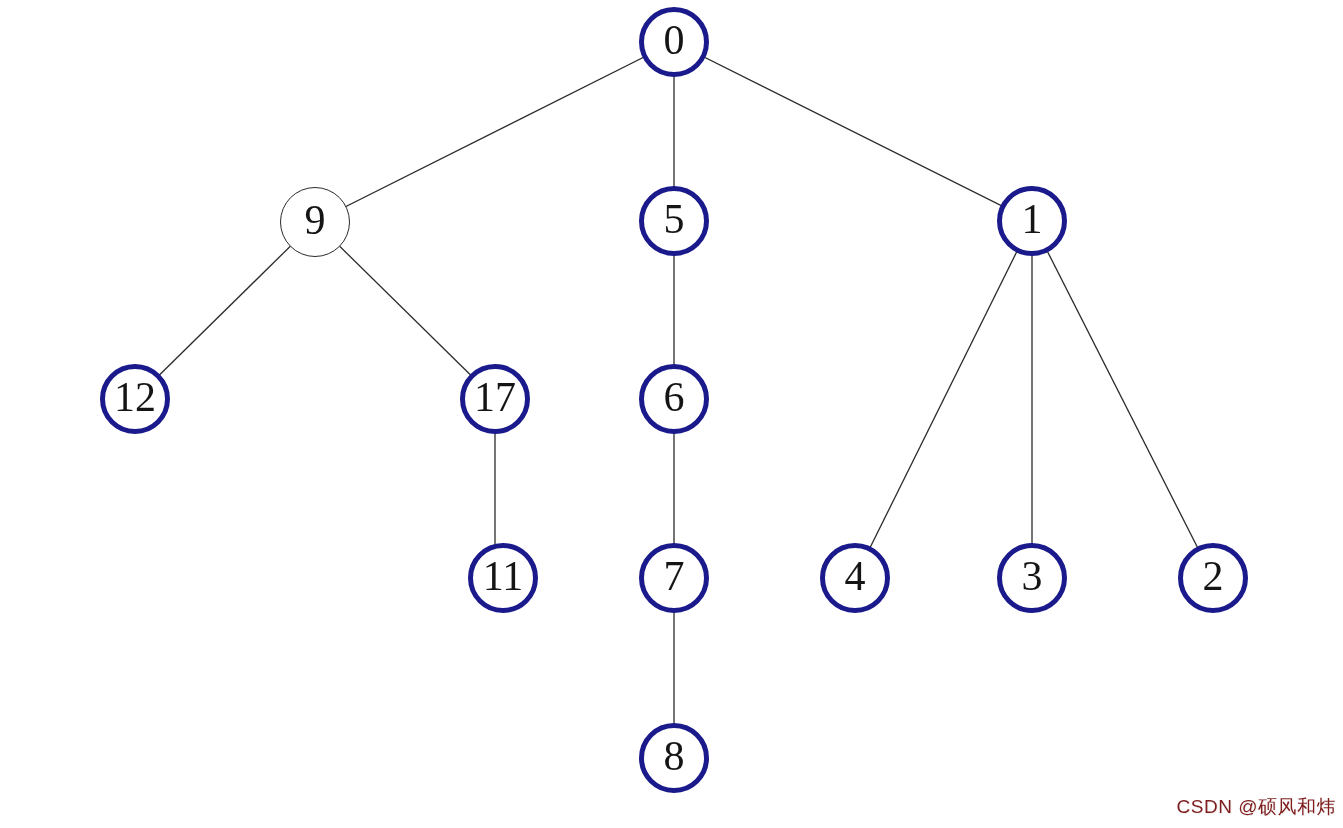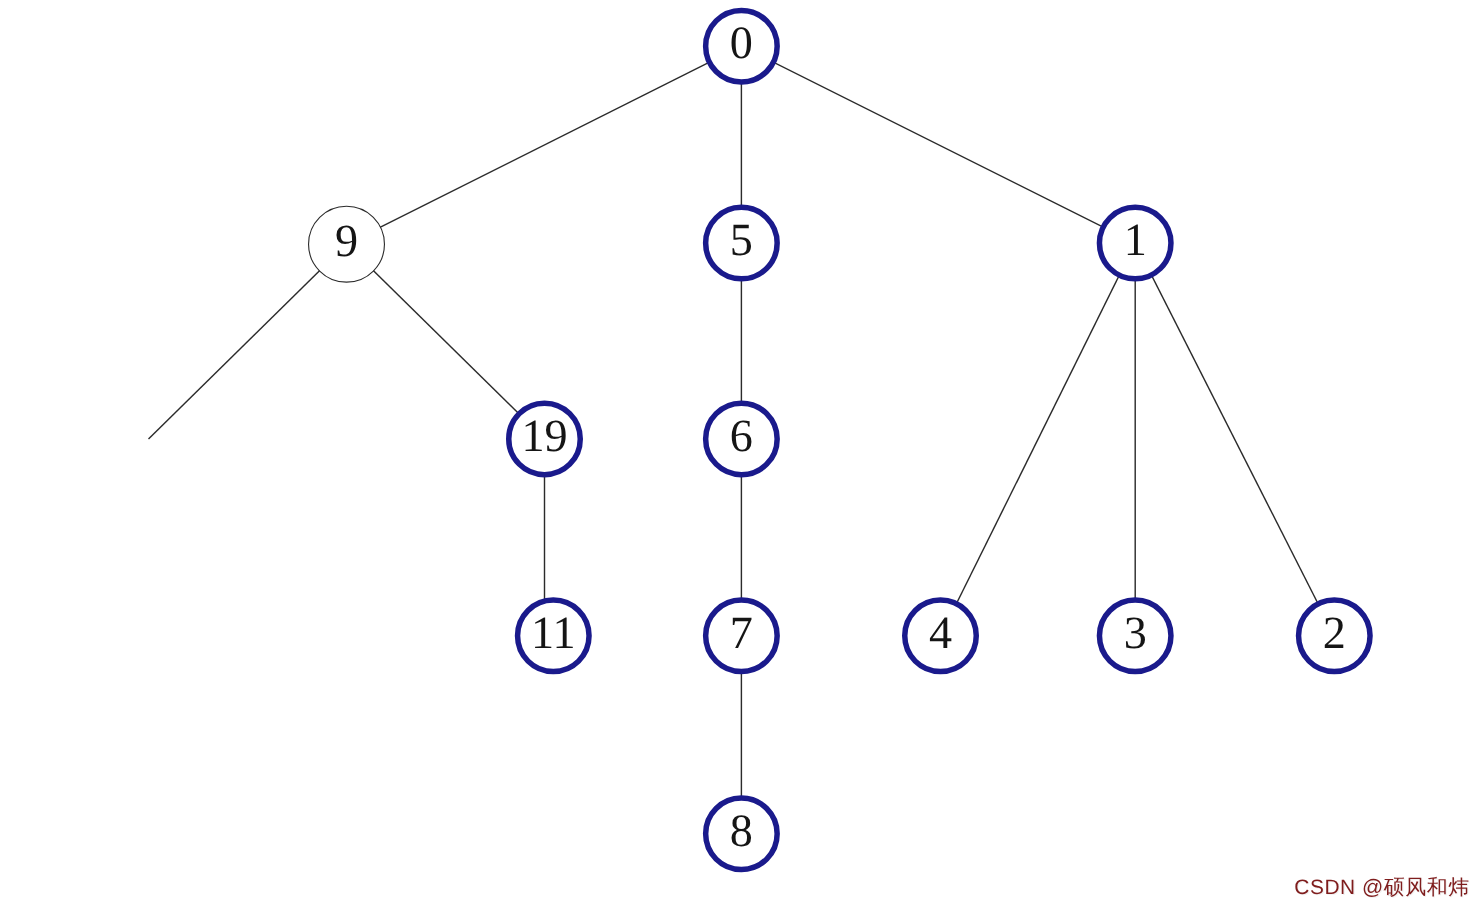--- a/index.html
+++ b/index.html
@@ -73,21 +73,22 @@
       <line x1="674" y1="578" x2="674" y2="758" stroke="#2b2b2b" stroke-width="1.3"></line>
       <line x1="1032" y1="221" x2="855" y2="578" stroke="#2b2b2b" stroke-width="1.3"></line>
       <line x1="1032" y1="221" x2="1032" y2="578" stroke="#2b2b2b" stroke-width="1.3"></line>
       <line x1="1032" y1="221" x2="1213" y2="578" stroke="#2b2b2b" stroke-width="1.3"></line>
     </svg>
   <div class="nodes-layer">
       <div class="node" style="left: 639px; top: 7px; width: 70px; height: 70px; border-width: 5px; border-color: rgb(26, 26, 140); background: rgb(255, 255, 255); color: rgb(21, 21, 21);">0</div>
       <div class="node" style="left: 280px; top: 187px; width: 70px; height: 70px; border-width: 1.4px; border-color: rgb(43, 43, 43); background: rgb(255, 255, 255); color: rgb(21, 21, 21);">9</div>
       <div class="node" style="left: 639px; top: 186px; width: 70px; height: 70px; border-width: 5px; border-color: rgb(26, 26, 140); background: rgb(255, 255, 255); color: rgb(21, 21, 21);">5</div>
       <div class="node" style="left: 997px; top: 186px; width: 70px; height: 70px; border-width: 5px; border-color: rgb(26, 26, 140); background: rgb(255, 255, 255); color: rgb(21, 21, 21);">1</div>
-      <div class="node" style="left: 460px; top: 364px; width: 70px; height: 70px; border-width: 5px; border-color: rgb(26, 26, 140); background: rgb(255, 255, 255); color: rgb(21, 21, 21);">19</div>
+      <div class="node" style="left: 100px; top: 364px; width: 70px; height: 70px; border-width: 5px; border-color: rgb(26, 26, 140); background: rgb(255, 255, 255); color: rgb(21, 21, 21);">12</div>
+      <div class="node" style="left: 460px; top: 364px; width: 70px; height: 70px; border-width: 5px; border-color: rgb(26, 26, 140); background: rgb(255, 255, 255); color: rgb(21, 21, 21);">17</div>
       <div class="node" style="left: 639px; top: 364px; width: 70px; height: 70px; border-width: 5px; border-color: rgb(26, 26, 140); background: rgb(255, 255, 255); color: rgb(21, 21, 21);">6</div>
       <div class="node" style="left: 468px; top: 543px; width: 70px; height: 70px; border-width: 5px; border-color: rgb(26, 26, 140); background: rgb(255, 255, 255); color: rgb(21, 21, 21);">11</div>
       <div class="node" style="left: 639px; top: 543px; width: 70px; height: 70px; border-width: 5px; border-color: rgb(26, 26, 140); background: rgb(255, 255, 255); color: rgb(21, 21, 21);">7</div>
       <div class="node" style="left: 820px; top: 543px; width: 70px; height: 70px; border-width: 5px; border-color: rgb(26, 26, 140); background: rgb(255, 255, 255); color: rgb(21, 21, 21);">4</div>
       <div class="node" style="left: 997px; top: 543px; width: 70px; height: 70px; border-width: 5px; border-color: rgb(26, 26, 140); background: rgb(255, 255, 255); color: rgb(21, 21, 21);">3</div>
       <div class="node" style="left: 1178px; top: 543px; width: 70px; height: 70px; border-width: 5px; border-color: rgb(26, 26, 140); background: rgb(255, 255, 255); color: rgb(21, 21, 21);">2</div>
       <div class="node" style="left: 639px; top: 723px; width: 70px; height: 70px; border-width: 5px; border-color: rgb(26, 26, 140); background: rgb(255, 255, 255); color: rgb(21, 21, 21);">8</div>
     </div>
   <div class="watermark">CSDN @硕风和炜</div>
 </div>

